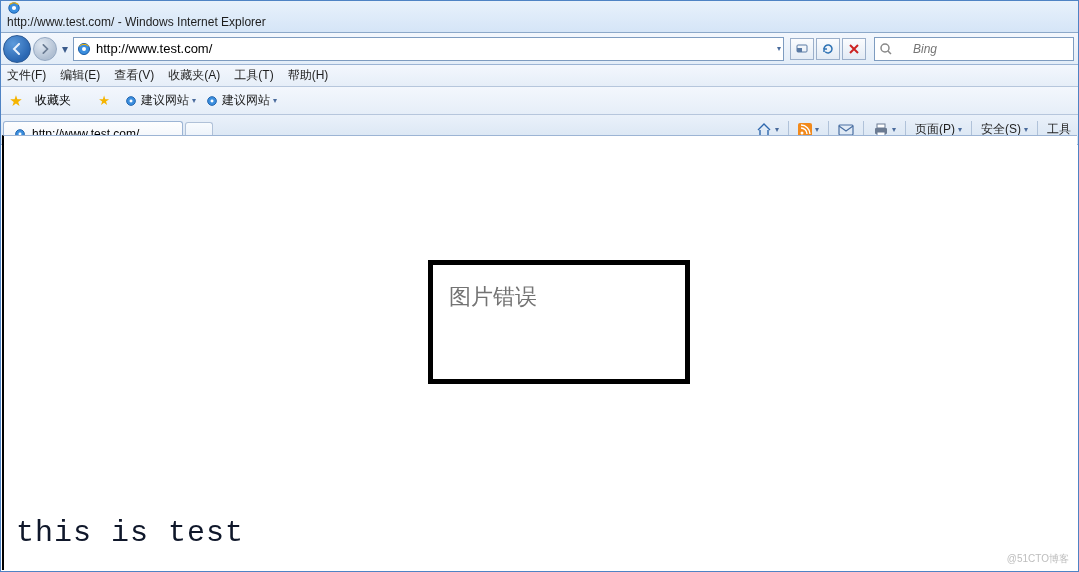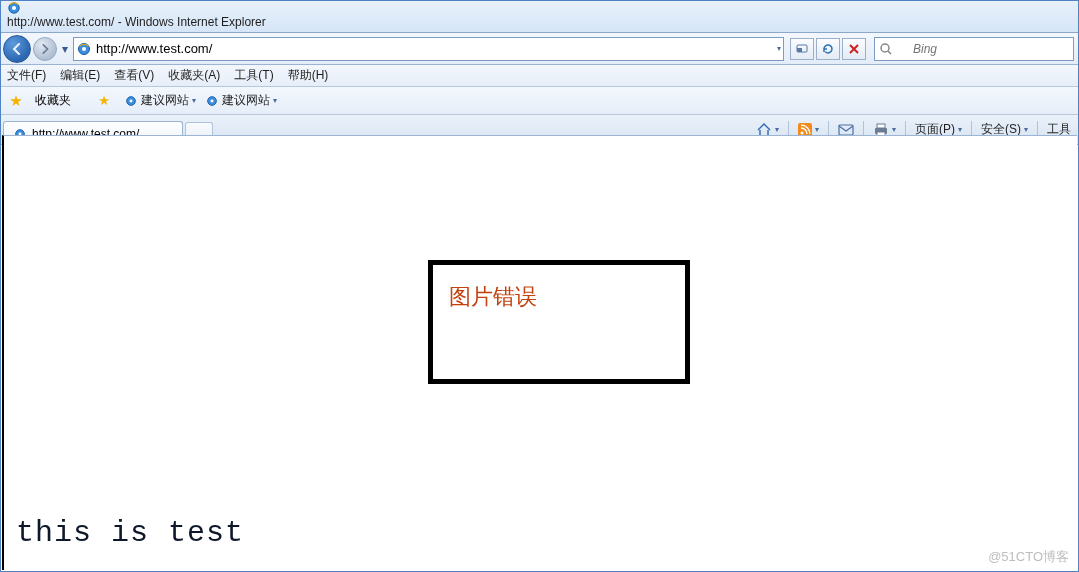--- a/index.html
+++ b/index.html
@@ -38,23 +38,23 @@
   .tabrow { height:30px; background:linear-gradient(#eaf1fa,#d7e4f2); border-bottom:1px solid #9cb4d4; display:flex; align-items:flex-end; padding-left:2px; }
   .tab { height:24px; min-width:180px; background:linear-gradient(#fefefe,#eef3fa); border:1px solid #9cb4d4; border-bottom:none; border-radius:3px 3px 0 0; display:flex; align-items:center; padding:0 8px; gap:4px; margin-bottom:-1px; }
   .newtab { width:28px; height:22px; border:1px solid #b0c1d8; border-bottom:none; margin-left:2px; border-radius:3px 3px 0 0; background:linear-gradient(#f8fbfe,#e6eef8); }
   .cmd-right { margin-left:auto; display:flex; align-items:center; gap:6px; padding-right:4px; height:100%; }
   .cmd-item { display:flex; align-items:center; gap:2px; color:#1e1e1e; padding:2px 3px; }
   .cmd-sep { width:1px; height:18px; background:#b0c2d9; }
 
   
   .page { position:absolute; left:1px; right:1px; top:134px; bottom:1px; background:#fff; border-top:1px solid #9cb4d4; border-left:2px solid #000; }
   .err-box { position:absolute; left:424px; top:124px; width:262px; height:124px; border:5px solid #000; padding:14px 16px; }
-  .err-box p { font-size:22px; font-family: "Microsoft YaHei","SimSun",sans-serif; line-height:1.6; color:#c2410c; }
+  .err-box p { font-size:22px; font-family: "Microsoft YaHei","SimSun",sans-serif; line-height:1.6; color:#737373; }
   .page-text { position:absolute; left:12px; bottom:20px; font-family:"Courier New", monospace; font-size:30px; letter-spacing:1px; color:#0f172a; }
-  .watermark { position:absolute; right:8px; bottom:4px; color:#bdbdbd; font-size:13px; }
+  .watermark { position:absolute; right:8px; bottom:4px; color:#bdbdbd; font-size:10px; }
 
   svg { display:block; }
 </style>
 </head>
 <body>
 
 <div class="titlebar">
   <span class="ie-icon">
     <svg viewBox="0 0 16 16" width="14" height="14">
         <circle cx="8" cy="8" r="6" fill="#3b8ede" stroke="#165aa6"></circle>

